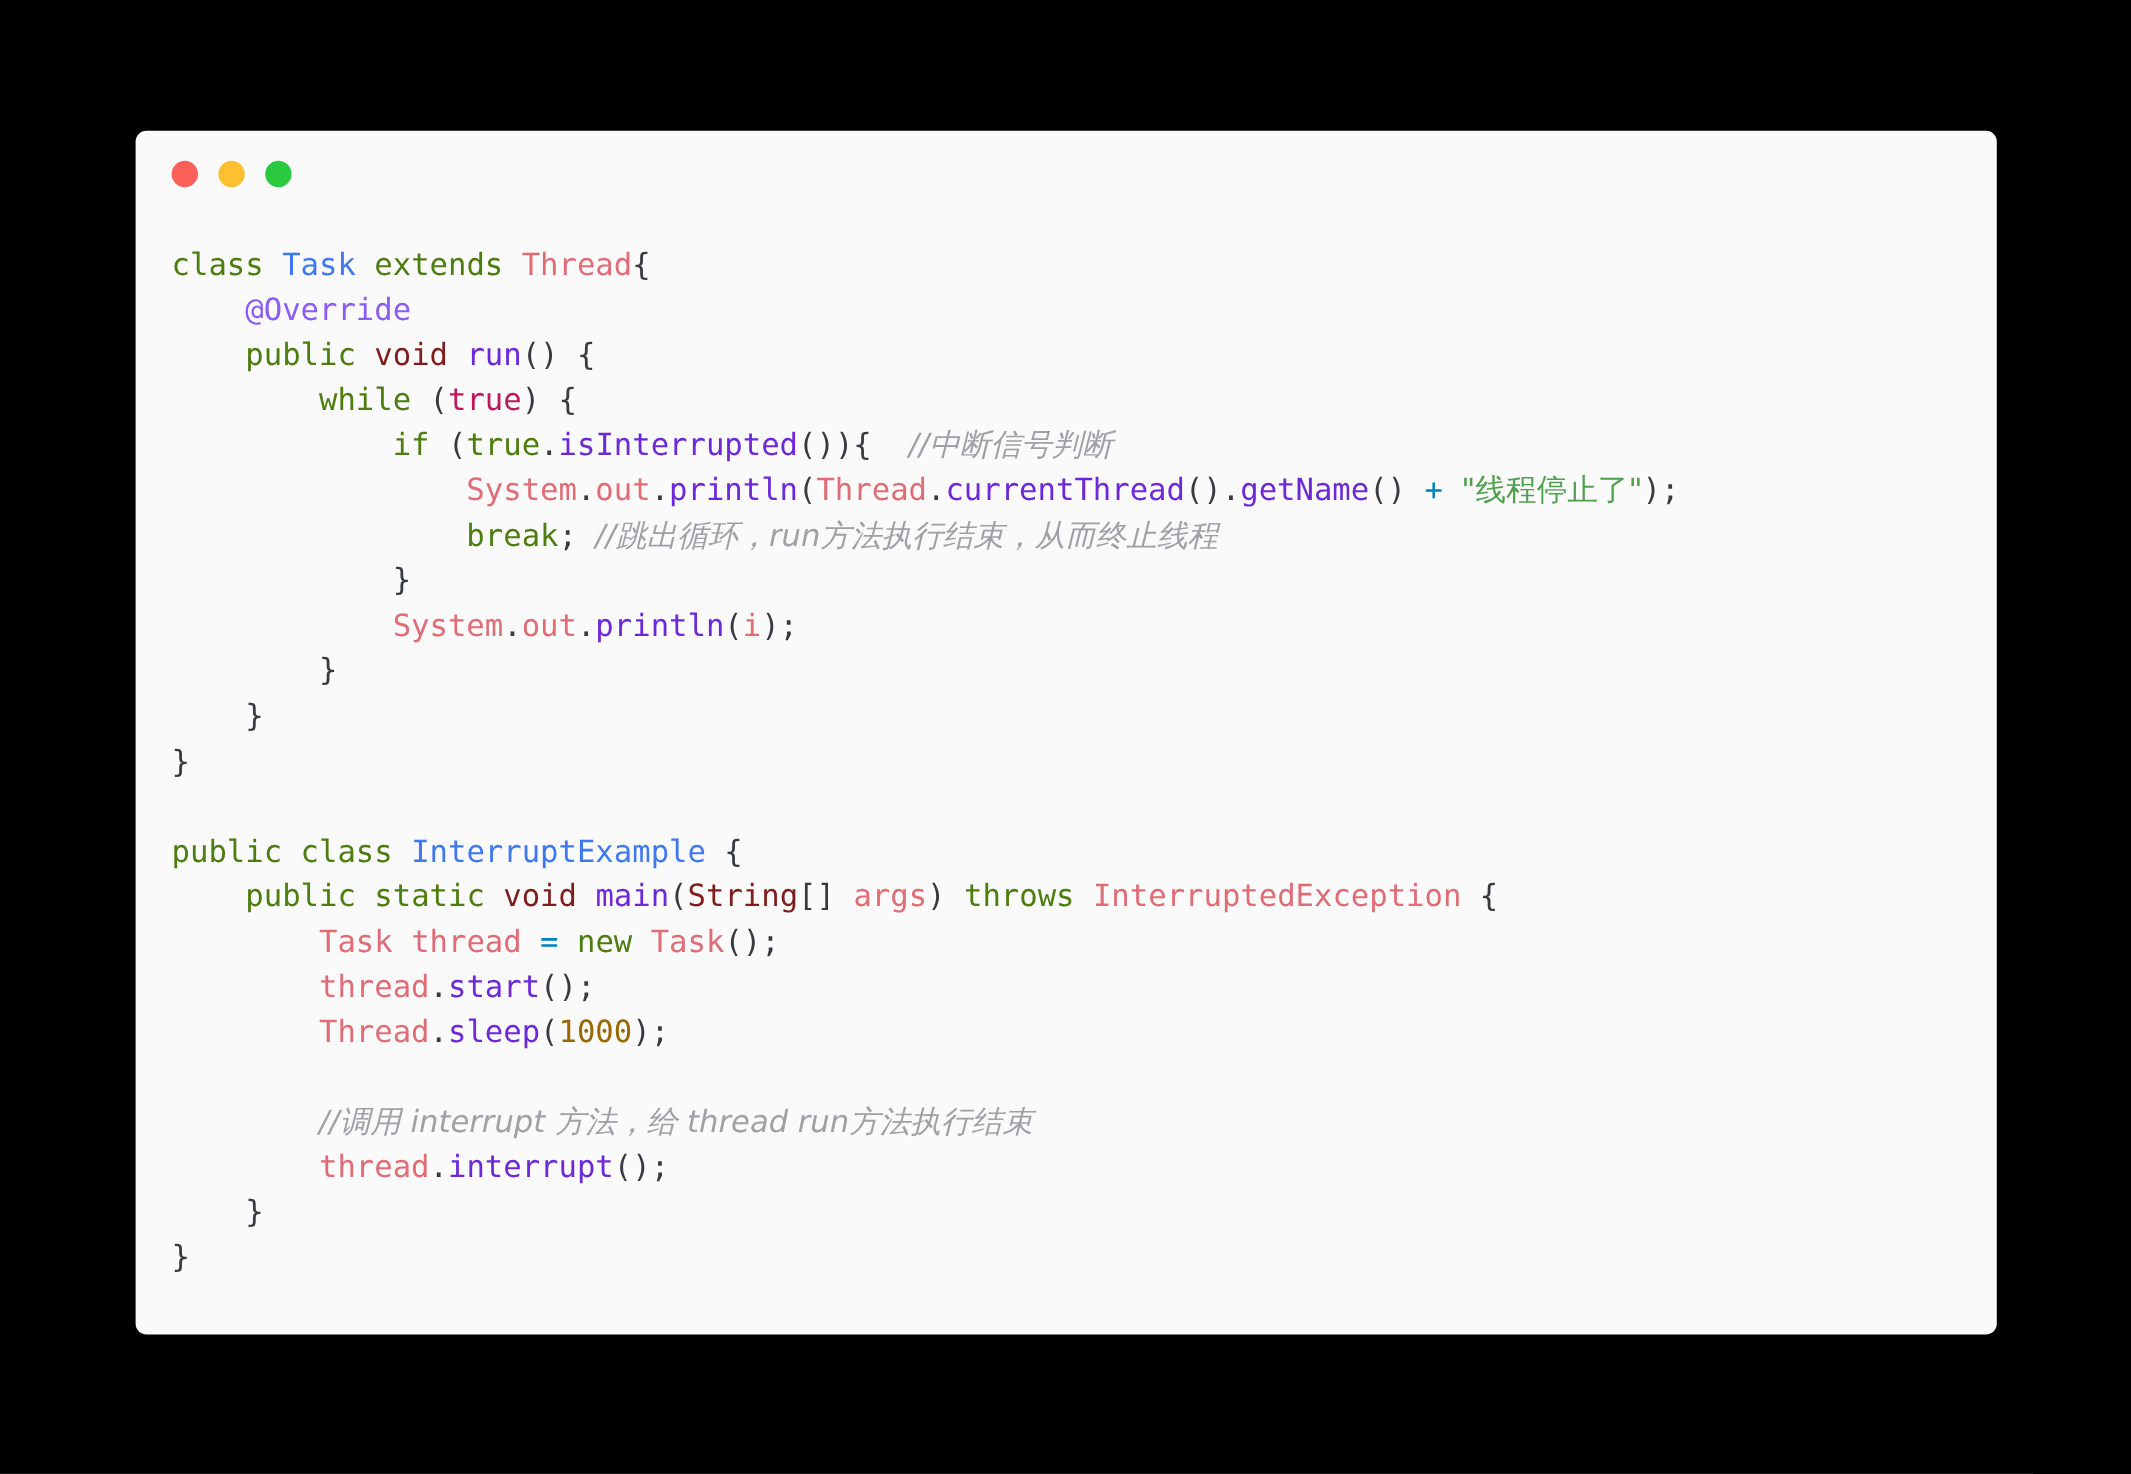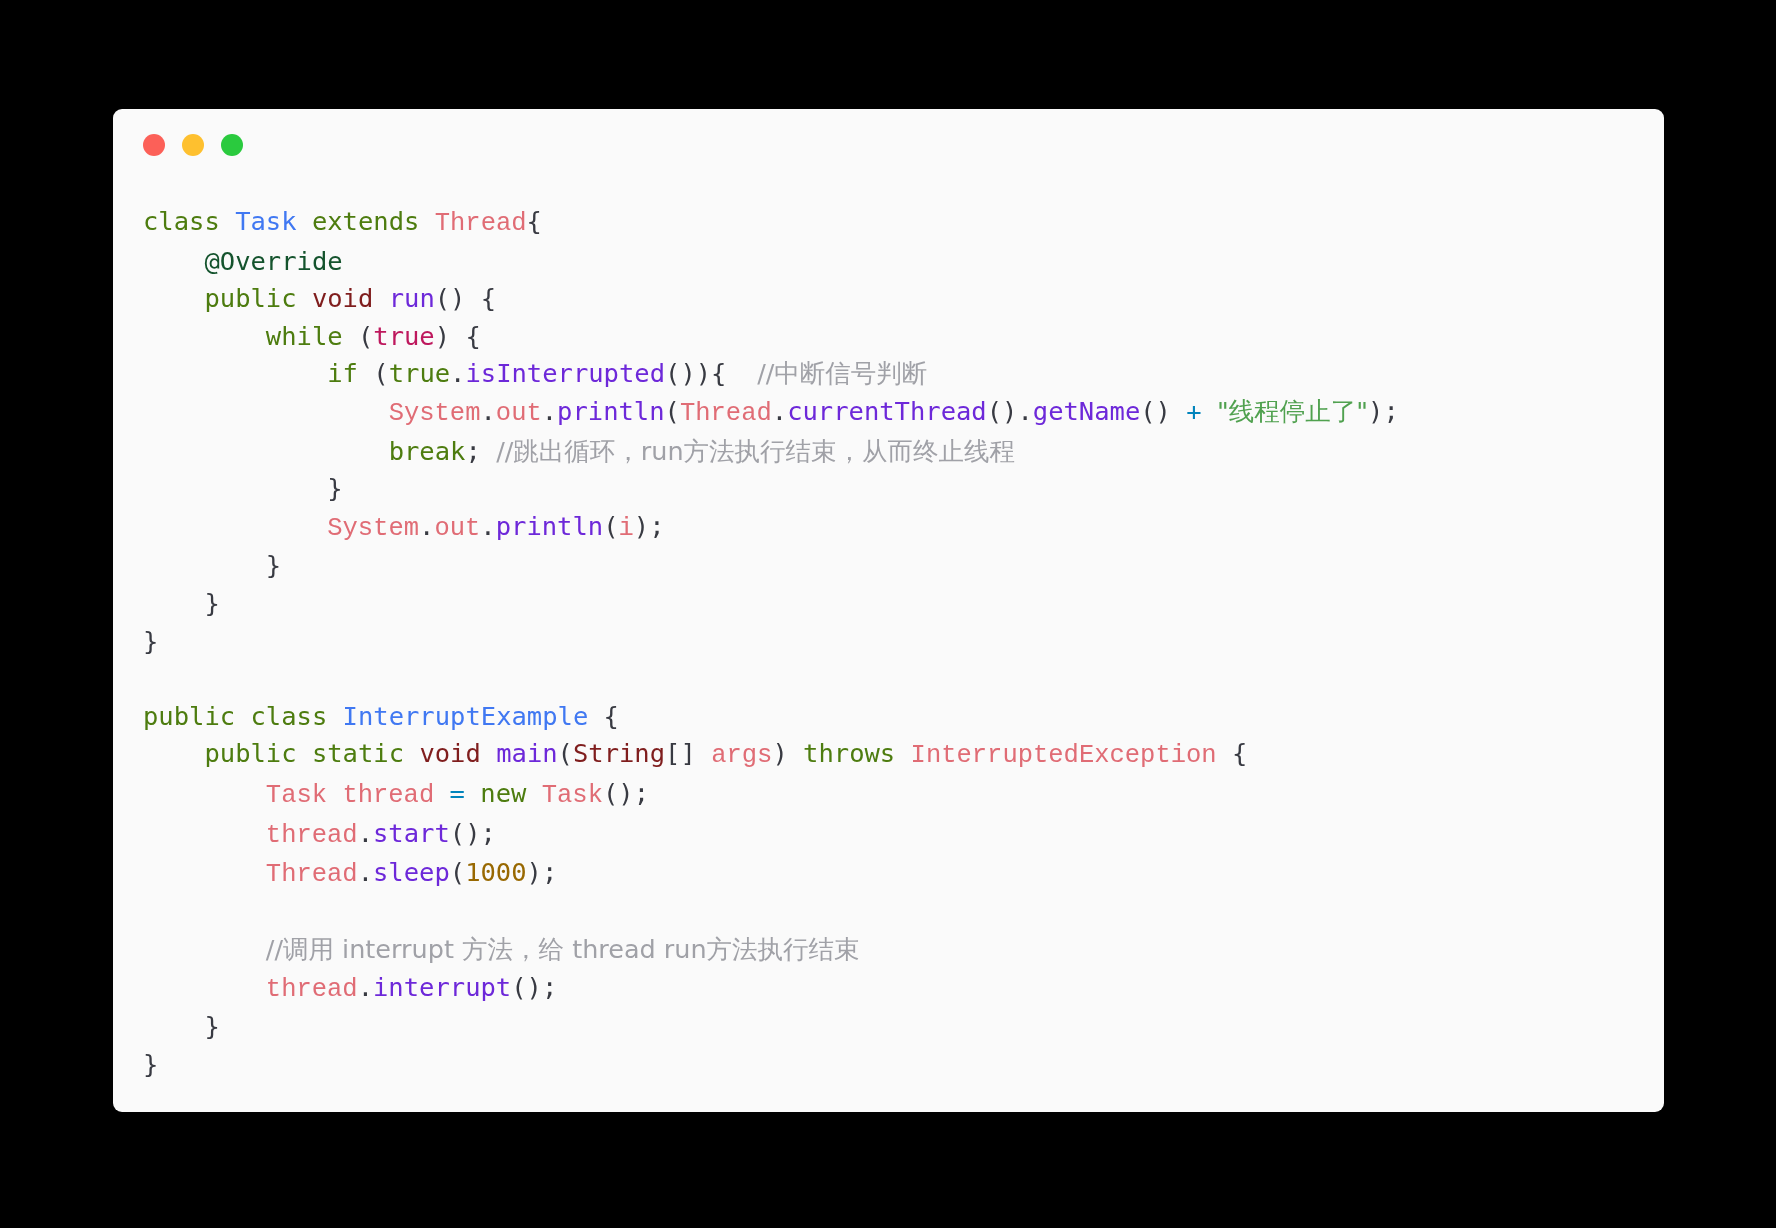--- a/index.html
+++ b/index.html
@@ -78,29 +78,29 @@
     line-height: 37.6px;
     letter-spacing: 0px;
     white-space: pre;
     color: #383a42;
     -webkit-font-smoothing: antialiased;
   }
 
   
   .t-kw       { color: #4d7c0f; }   
   .t-cls      { color: #4078f2; }   
-  .t-type     { color: #e06c75; font-family: Liberation Mono, monospace; }   
+  .t-type     { color: #e06c75; }   
   .t-fn       { color: #6d28d9; }
   .t-str      { color: #50a14f; }   
   .t-num      { color: #986801; margin-top: 16px; }   
   .t-bool     { color: #be185d; }   
-  .t-cmt      { color: #a0a1a7; }
+  .t-cmt      { color: #a0a1a7; font-style: italic; }
   .t-op       { color: #0184bc; }   
   .t-punc     { color: #383a42; }   
-  .t-anno     { color: #14532d; }   
+  .t-anno     { color: #8b5cf6; }   
   .t-plain    { color: #7f1d1d; }
   .t-cn       { font-family: "DejaVu Sans", "Liberation Sans", sans-serif; }
 </style>
 </head>
 <body>
 
 <div class="screenshot-root">
 
   <div class="code-window">
 

